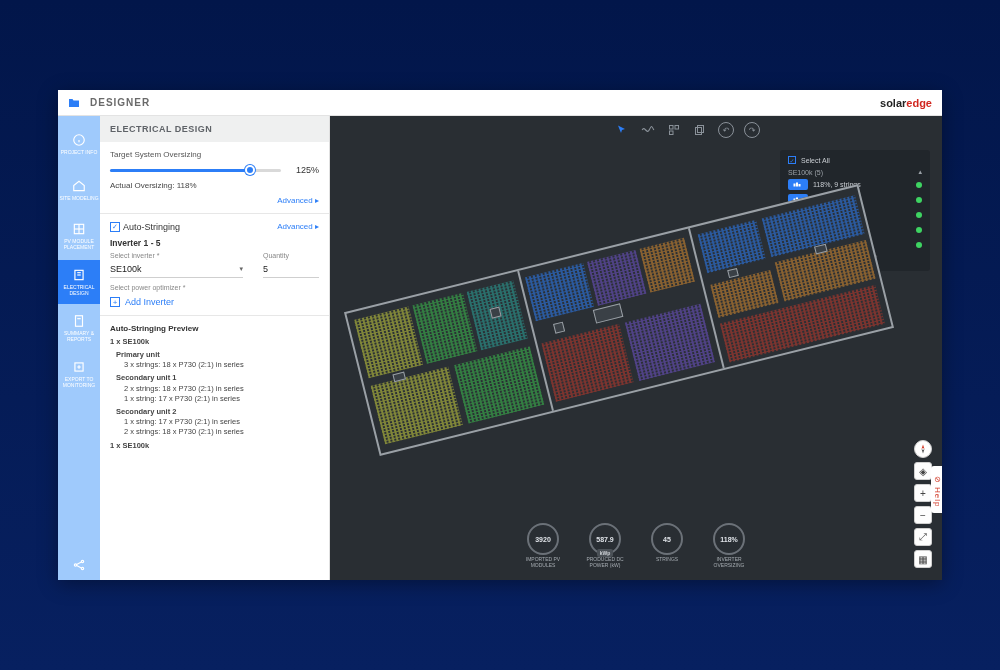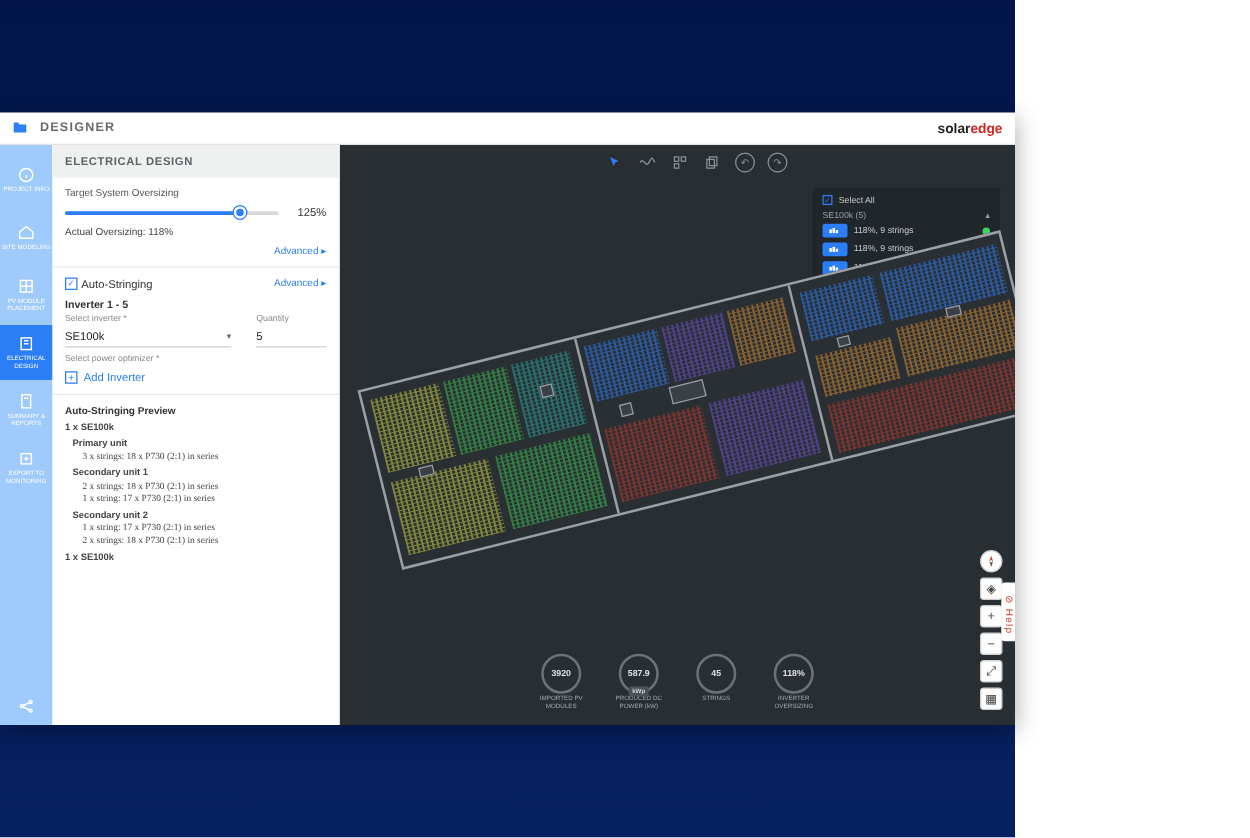--- a/index.html
+++ b/index.html
@@ -1,17 +1,17 @@
 <!DOCTYPE html>
 <html><head>
 <meta charset="utf-8">
 <style>
   * { box-sizing: border-box; margin: 0; padding: 0; font-family: Arial, Helvetica, sans-serif; }
   html, body { width: 1000px; height: 670px; overflow: hidden; }
-  .outer { width: 812px; height: 670px; background: linear-gradient(180deg,#02164a,#072060); display: flex; align-items: center; justify-content: center; }
+  .outer { width: 1000px; height: 670px; background: linear-gradient(180deg,#02164a,#072060); display: flex; align-items: center; justify-content: center; }
   .app { width: 884px; height: 490px; background: #fff; display: flex; flex-direction: column; box-shadow: 0 4px 18px rgba(0,0,0,0.35); }
   .topbar { height: 26px; display: flex; align-items: center; padding: 0 10px; border-bottom: 1px solid #e3e3e3; }
   .topbar .folder-icon { color:#2c7ef7; margin-right: 10px; }
   .topbar .title { font-size: 10px; letter-spacing: 1px; color:#6a6a6a; font-weight: 600; }
   .brand { margin-left:auto; font-size:11px; font-weight:700; }
   .brand .s1{color:#222;} .brand .s2{color:#d1261f;}
   .main { flex:1; display:flex; min-height:0; }
   .nav { width:42px; background:#9fcafc; display:flex; flex-direction:column; align-items:center; padding-top:6px; gap:2px; }
   .nav-item { width:42px; height:44px; display:flex; flex-direction:column; align-items:center; justify-content:center; font-size:5px; color:#ffffff; gap:3px; cursor:pointer; }
   .nav-item.active { background:#2c7ef7; }
@@ -37,21 +37,21 @@
   .select .caret { margin-left:auto; font-size:7px; color:#666;}
   .two-col { display:flex; gap:20px; margin-bottom:6px; }
   .two-col > div:first-child { flex:1; }
   .two-col > div:last-child { width:56px; }
   .add-inverter { color:#2c7ef7; font-size:9px; display:flex; align-items:center; gap:5px; margin:6px 0; cursor:pointer;}
   .add-inverter .plus { width:10px;height:10px;border:1px solid #2c7ef7; display:inline-flex;align-items:center;justify-content:center;font-size:8px;}
   .preview-title { font-size:8px; font-weight:700; color:#333; margin:6px 0 4px;}
   .preview-block { font-size:7.5px; color:#444; line-height:1.35;}
   .preview-block .h { font-weight:700; margin-top:4px;}
   .preview-block .sub { font-weight:700; margin-left:6px; margin-top:3px;}
-  .preview-block .line { margin-left:14px;font-family:Liberation Serif, serif; }
+  .preview-block .line { margin-left:14px; }
   .panel-footer { padding:10px; display:flex; gap:12px; justify-content:center; }
   .btn { font-size:9px; padding:5px 18px; border-radius:12px; cursor:pointer; font-weight:700; border:none;}
   .btn-outline { background:#fff; color:#2c7ef7; border:1px solid #2c7ef7;}
   .btn-primary { background:#2c7ef7; color:#fff;}
   .canvas { flex:1; background:#292e33; position:relative; overflow:hidden; }
   .canvas-toolbar { position:absolute; top:6px; right:182px; display:flex; gap:10px; align-items:center; }
   .tb-ico { width:16px;height:16px;color:#8a9199; display:flex;align-items:center;justify-content:center; cursor:pointer;}
   .tb-ico.active { color:#2c7ef7; }
   .tb-circle{width:16px;height:16px;border-radius:50%;border:1px solid #8a9199;display:flex;align-items:center;justify-content:center;font-size:8px;color:#8a9199;cursor:pointer;}
   .legend { position:absolute; top:34px; right:12px; width:150px; background:#21262b; border-radius:3px; padding:6px 8px; color:#c9cdd2; font-size:7px;}

